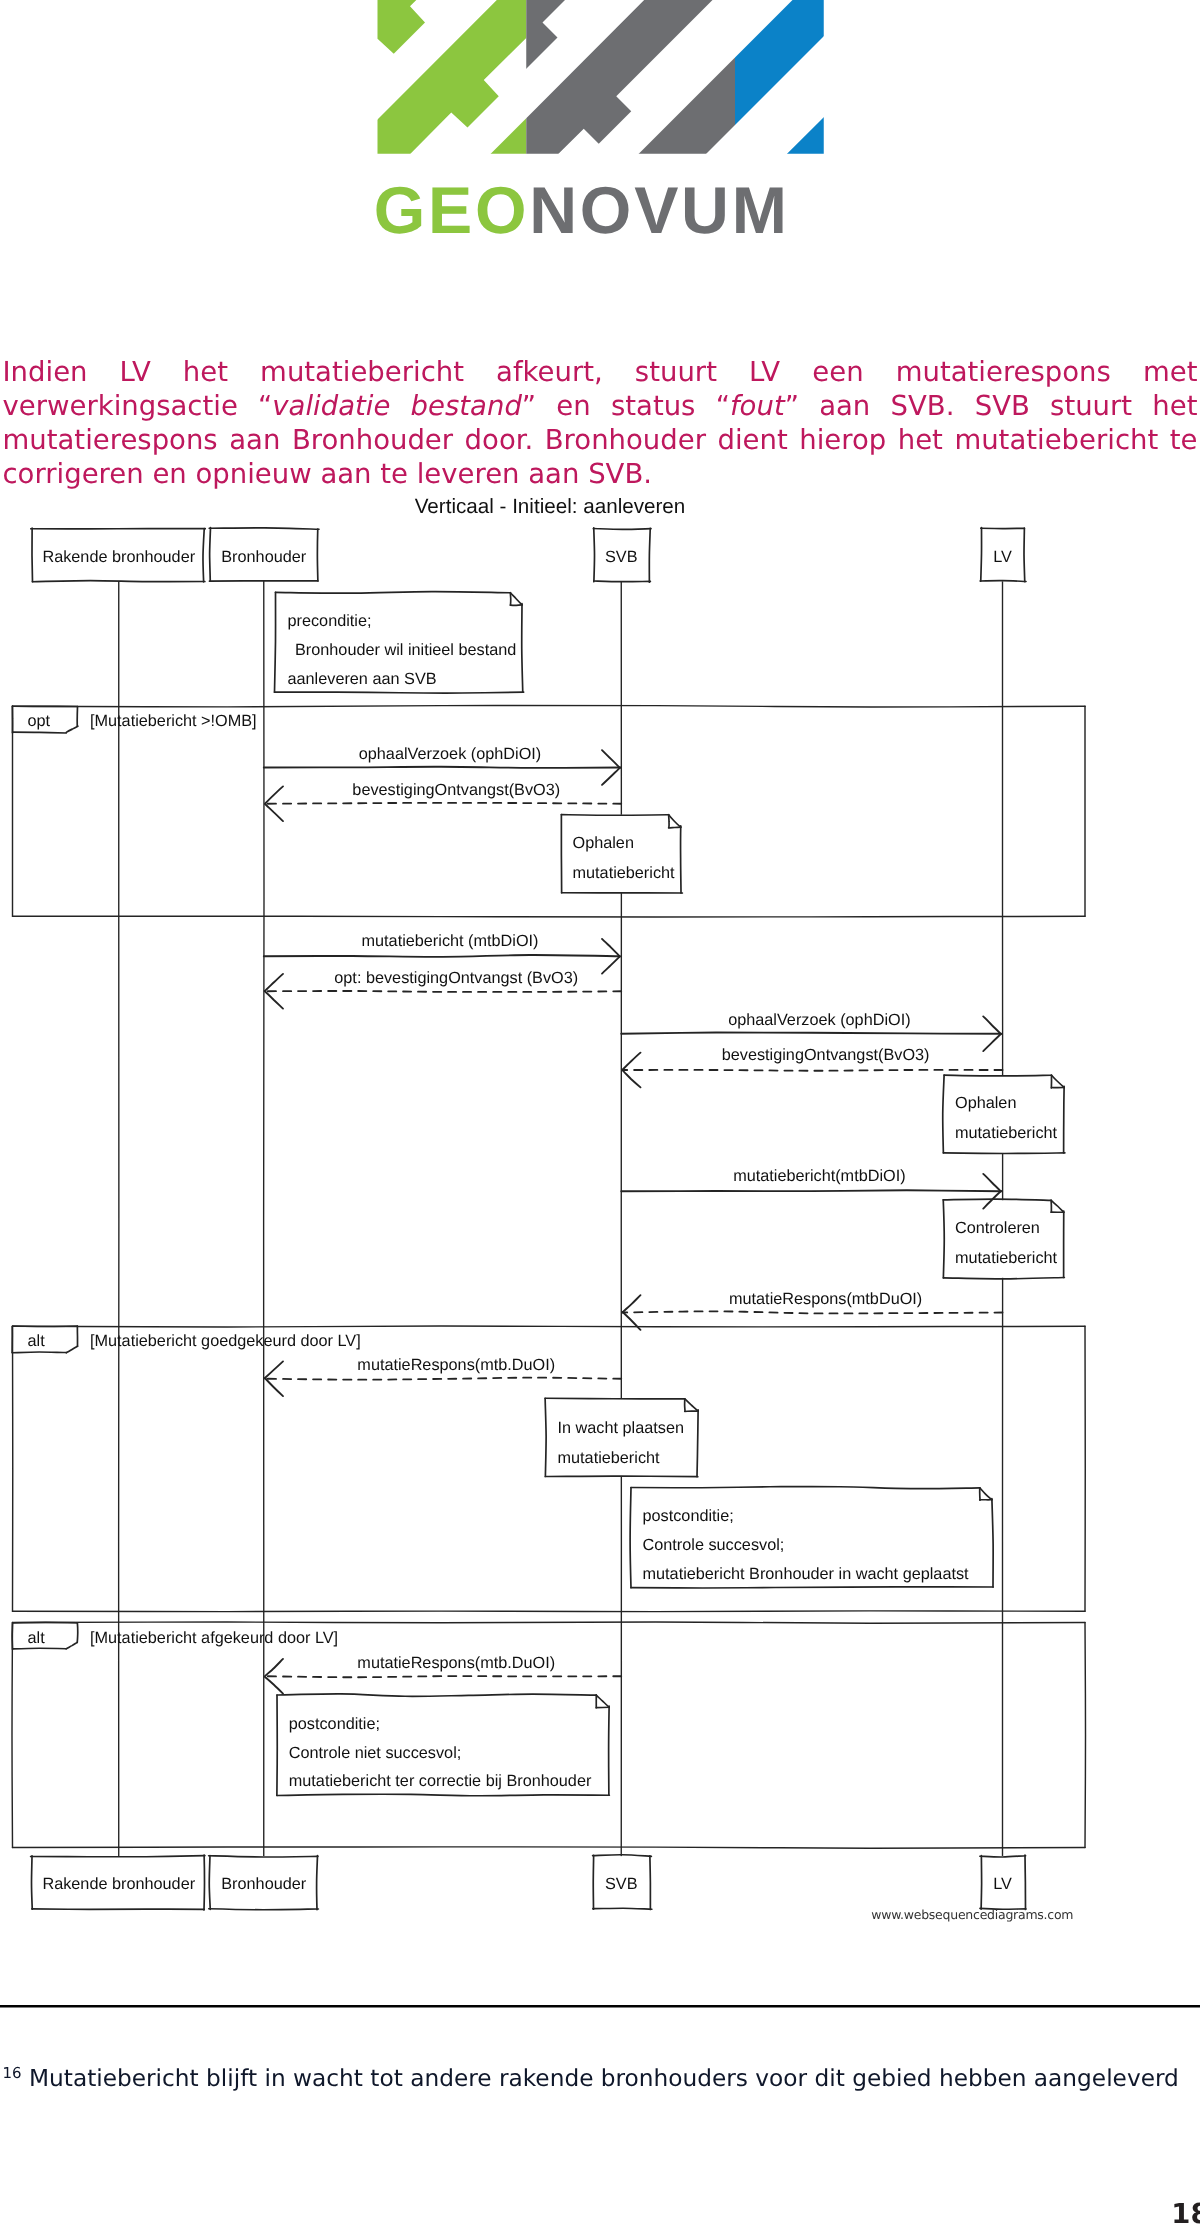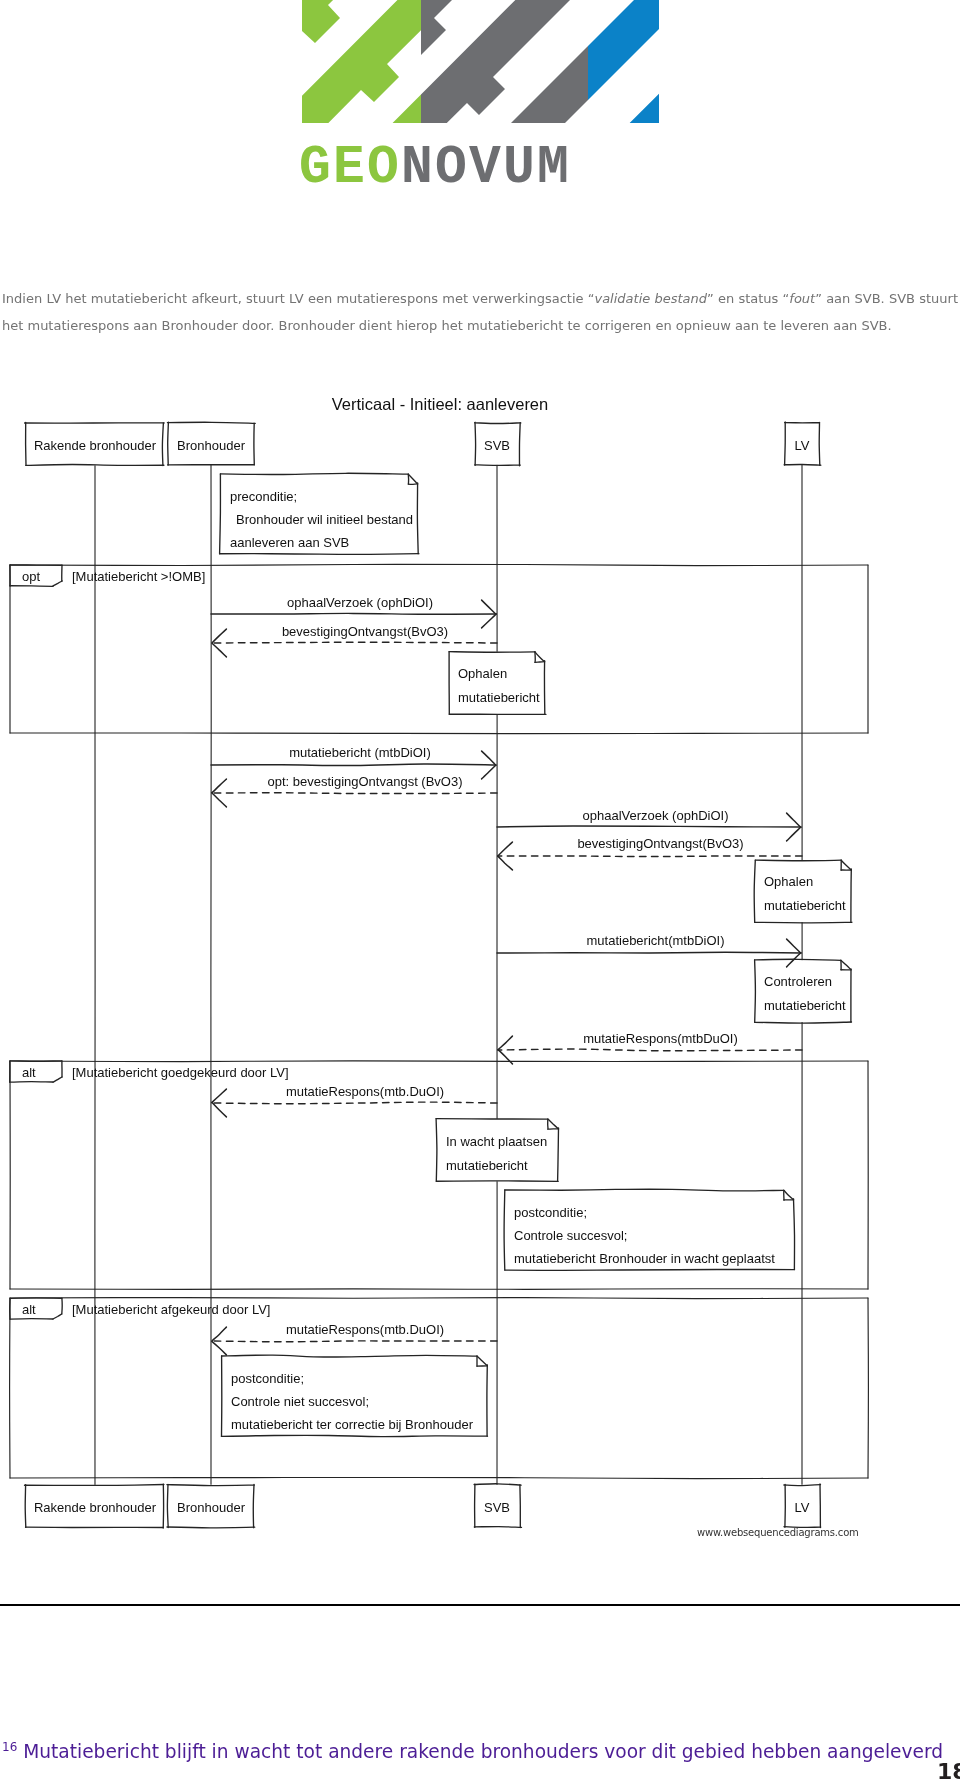--- a/index.html
+++ b/index.html
@@ -5,37 +5,37 @@
   *{box-sizing:border-box}
   html,body{margin:0;padding:0}
   body{width:960px;height:1780px;background:#fff;position:relative;
        font-family:"DejaVu Sans",sans-serif;overflow:hidden}
   .page{position:absolute;left:0;top:0;width:960px;height:1780px}
 
   #logo{position:absolute;left:0;top:0;width:960px;height:200px}
   .logo-svg{display:block}
   #logotext{position:absolute;left:299px;top:142px;font-size:53px;font-weight:bold;
             letter-spacing:2.2px;line-height:1;white-space:nowrap;
-            font-family:Liberation Mono, monospace}
+            font-family:Liberation Sans, sans-serif}
   #logotext .g{color:#8cc63f}
   #logotext .n{color:#6d6e71}
 
-  #para{position:absolute;left:2px;top:285px;width:956px;font-size:13px;
-        line-height:27px;color:#737373;text-align:justify;margin:0}
+  #para{position:absolute;left:2px;top:285px;width:956px;font-size:22px;
+        line-height:27px;color:#be185d;text-align:justify;margin:0}
   #para i{font-style:italic}
 
   #diagram{position:absolute;left:0;top:0;width:960px;height:1780px;pointer-events:none}
   .dg{fill:none;stroke:#242424;stroke-linecap:round;stroke-linejoin:round}
   .dgt{fill:#111;font-family:"Liberation Sans",sans-serif;font-size:13px}
 
   #credit{position:absolute;left:697px;top:1527px;font-size:10px;color:#333;
           letter-spacing:-0.2px}
   #fnrule{position:absolute;left:0;top:1604px;width:960px;height:1.6px;background:#000}
-  #footnote{position:absolute;left:2px;top:1734px;width:957px;font-size:18.6px;
-            line-height:26px;color:#4c1d95;white-space:nowrap}
+  #footnote{position:absolute;left:2px;top:1645px;width:957px;font-size:18.6px;
+            line-height:26px;color:#0f172a;white-space:nowrap}
   #footnote .mk{font-size:12px;vertical-align:super}
   #pagenum{position:absolute;left:937px;top:1759px;font-size:22px;color:#231f20;
            font-weight:bold}
 </style>
 </head>
 <body>
 
 <div class="page">
 <div id="logo">
 <svg class="logo-svg" viewBox="0 0 960 200" width="960" height="200" xmlns="http://www.w3.org/2000/svg">

